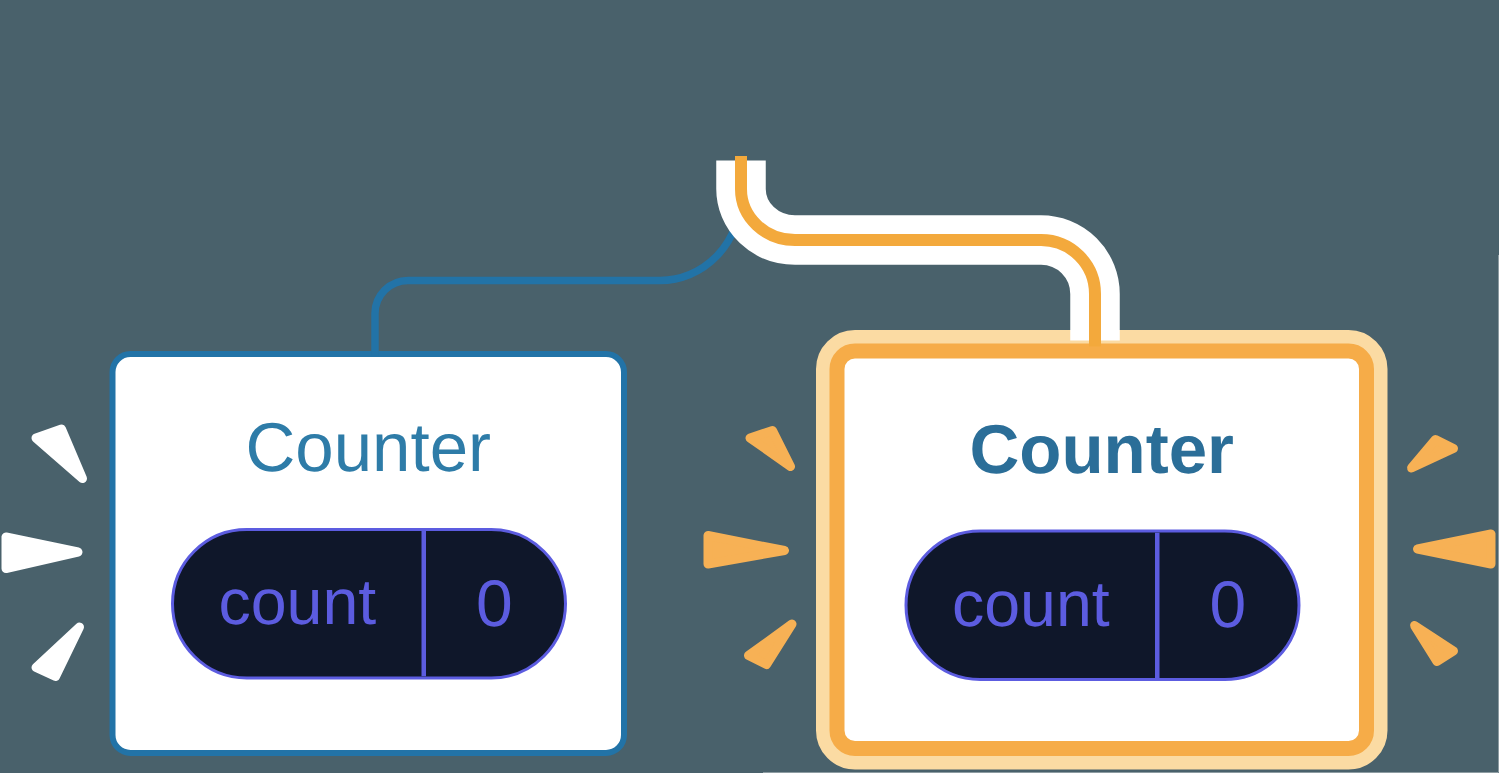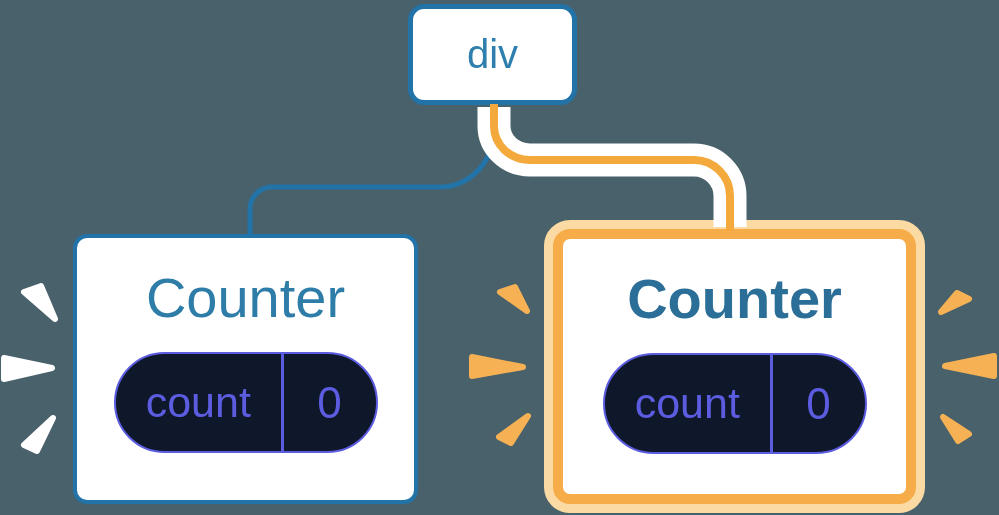--- a/index.html
+++ b/index.html
@@ -23,21 +23,21 @@
     position:absolute; left:73px; top:234px; width:345px; height:270px;
     background:#ffffff; border:4px solid #2273a7; border-radius:14px;
     z-index:1;
   }
   .card-inner {
     width:100%; height:100%;
     display:flex; flex-direction:column; align-items:center;
     padding-top:34px; gap:28px;
   }
   .card-title {
-    font-size:56px; line-height:52px; font-weight:500; color:#2e7ca8;
+    font-size:46px; line-height:52px; font-weight:500; color:#2e7ca8;
   }
   .card-right-outer {
     position:absolute; left:544px; top:220px; width:381px; height:293px;
     border:9px solid #fbdba3; border-radius:26px; z-index:1;
     background:#fbdba3;
   }
   .card-right-inner {
     width:100%; height:100%;
     background:#ffffff; border:10px solid #f6ac48; border-radius:17px;
   }
@@ -64,23 +64,20 @@
   .overlay {
     position:absolute; left:0; top:0; width:999px; height:515px;
     z-index:2; pointer-events:none;
   }
 </style>
 </head>
 <body>
 
 <div class="stage">
 
-  <div class="node-div">
-    <span>div</span>
-  </div>
 
   <div class="card-left">
     <div class="card-inner">
       <div class="card-title">Counter</div>
       <div class="pill">
         <div class="pill-key">count</div>
         <div class="pill-divider"></div>
         <div class="pill-value">0</div>
       </div>
     </div>

